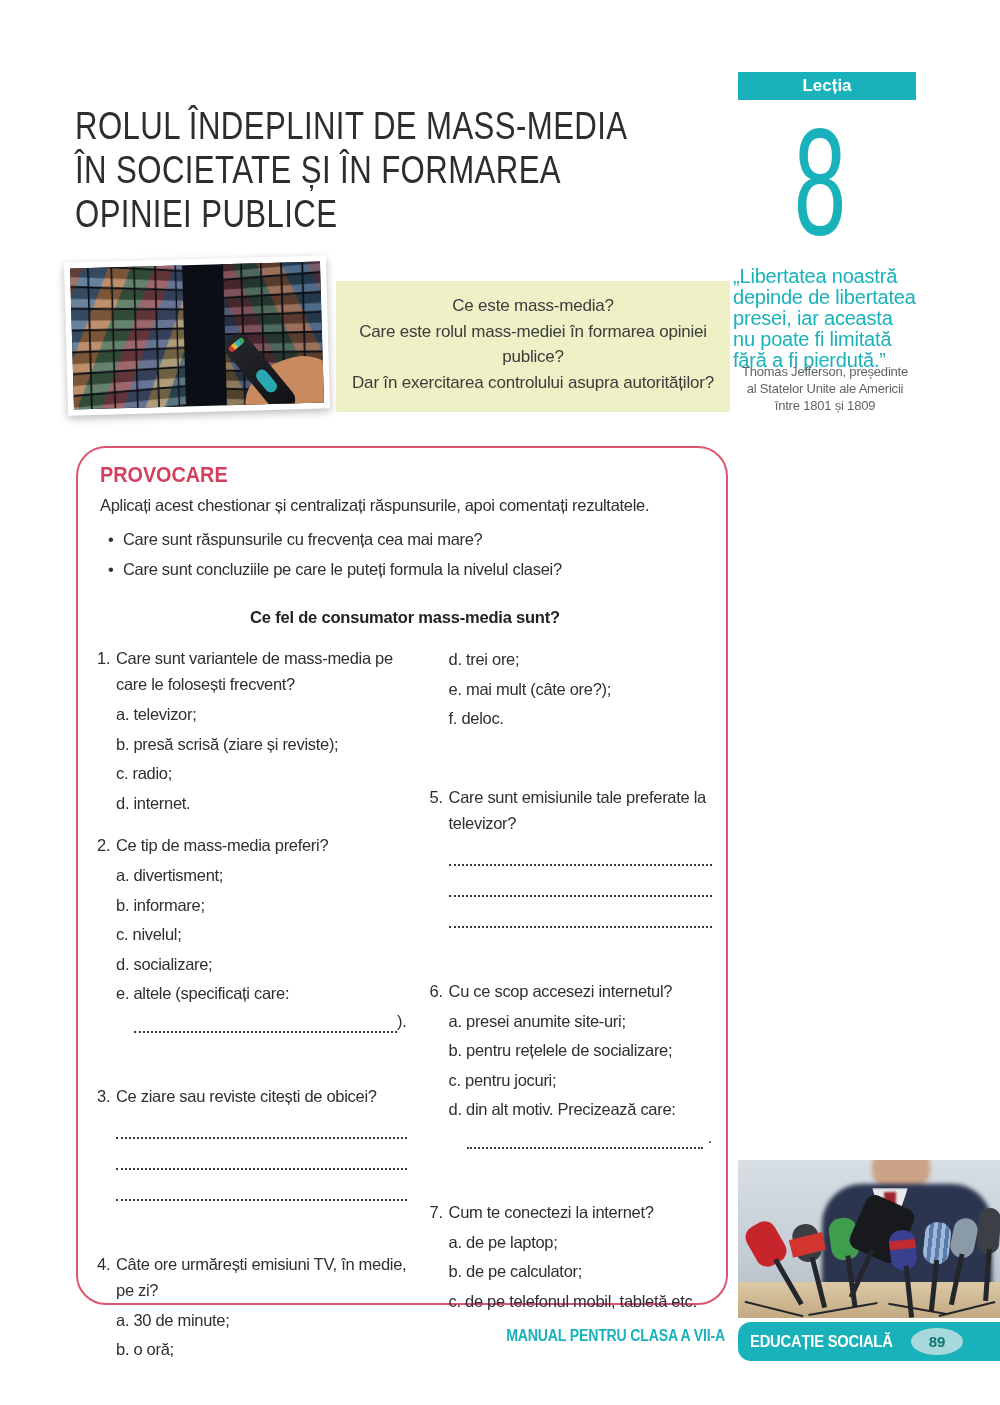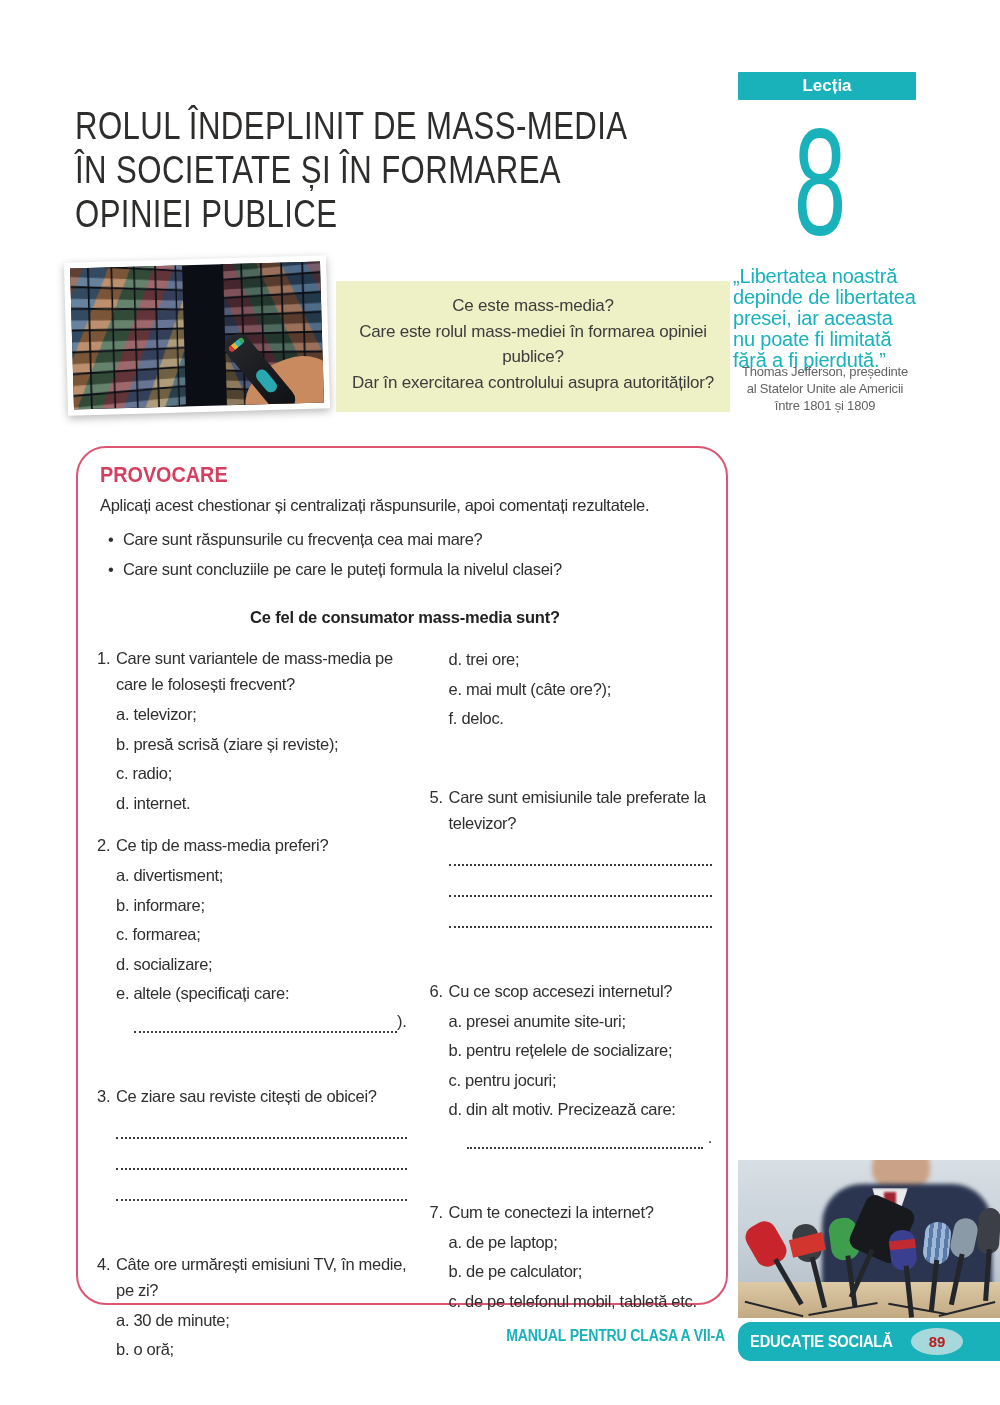--- a/index.html
+++ b/index.html
@@ -89,21 +89,21 @@
   .gap36{height:36px;}
 
   
   .footer-left{position:absolute;left:425px;top:1327px;width:300px;text-align:right;color:var(--teal);
     font-weight:bold;font-size:16px;letter-spacing:-.2px;transform:scaleX(.88);transform-origin:right center;white-space:nowrap;}
   .footer-bar{position:absolute;left:738px;top:1322px;width:262px;height:39px;background:var(--teal);
     border-radius:13px 0 0 13px;display:flex;align-items:center;}
   .footer-bar .subject{color:#fff;font-weight:bold;font-size:16px;margin-left:12px;letter-spacing:-.2px;
     transform:scaleX(.92);transform-origin:left center;white-space:nowrap;}
   .page-badge{margin-left:6px;width:52px;height:27px;border-radius:50%;background:var(--teal_light);
-    color:#b91c1c;font-weight:bold;font-size:15px;display:flex;align-items:center;justify-content:center;}
+    color:#0f766e;font-weight:bold;font-size:15px;display:flex;align-items:center;justify-content:center;}
 
   
   .photo.press{position:absolute;left:738px;top:1160px;width:262px;height:158px;padding:0;
     background:linear-gradient(180deg,#d7dee4 0%,#c6cfd7 55%,#aeb9c2 100%);overflow:hidden;box-shadow:none;}
   .man-head{position:absolute;right:70px;top:-16px;width:58px;height:48px;background:#caa287;border-radius:45%;filter:blur(2px);}
   .man-jacket{position:absolute;right:8px;top:24px;width:170px;height:110px;background:#2b3550;
     border-radius:40px 40px 0 0;filter:blur(2px);}
   .man-shirt{position:absolute;right:92px;top:28px;width:36px;height:52px;background:#e8eaec;
     clip-path:polygon(0 0,100% 0,50% 100%);filter:blur(1px);}
   .man-tie{position:absolute;right:104px;top:32px;width:12px;height:62px;background:#a02430;filter:blur(1px);}
@@ -184,21 +184,21 @@
           <div class="opt">b. presă scrisă (ziare și reviste);</div>
           <div class="opt">c. radio;</div>
           <div class="opt">d. internet.</div>
         </div>
 
         <div class="q">
           <span class="qno">2.</span>
           <div class="qtext">Ce tip de mass-media preferi?</div>
           <div class="opt">a. divertisment;</div>
           <div class="opt">b. informare;</div>
-          <div class="opt">c. formarea;</div>
+          <div class="opt">c. nivelul;</div>
           <div class="opt">d. socializare;</div>
           <div class="opt">e. altele (specificați care:</div>
           <div class="dotrow indent">
             <span class="dotfill"></span>
             <span class="suffix">).</span>
           </div>
         </div>
 
         <div class="gap36"></div>
 

